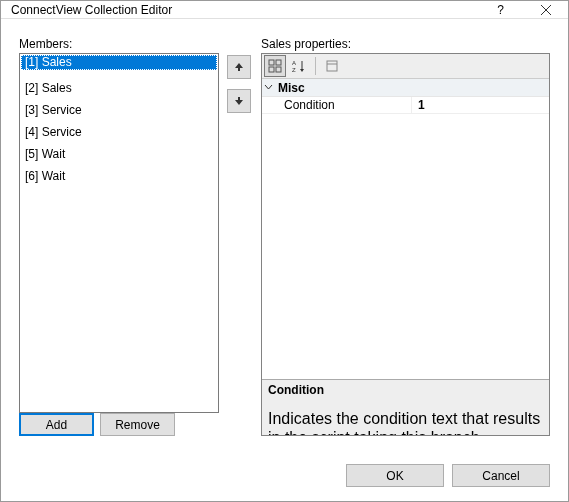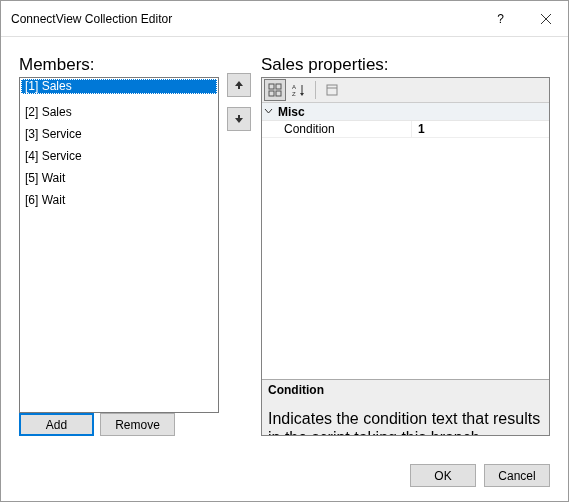--- a/index.html
+++ b/index.html
@@ -15,21 +15,21 @@
   }
   .window {
     width: 569px;
     height: 502px;
     border: 1px solid #999;
     background: #fff;
     display: flex;
     flex-direction: column;
   }
   .titlebar {
-    height: 36px;
+    height: 18px;
     display: flex;
     align-items: center;
     padding-left: 10px;
     border-bottom: 1px solid #e0e0e0;
     background: #fff;
   }
   .titlebar-title {
     flex: 1;
     font-size: 12px;
   }
@@ -70,21 +70,21 @@
     gap: 10px;
     padding-top: 18px;
   }
   .col-right {
     flex: 1;
     display: flex;
     flex-direction: column;
     min-width: 0;
   }
   .section-label {
-    font-size: 17px;
+    font-size: 12px;
     margin-bottom: 2px;
   }
   .listbox {
     flex: 1;
     border: 1px solid #7a7a7a;
     background: #fff;
     overflow: auto;
     padding: 1px;
   }
   .listbox-item {
@@ -112,21 +112,21 @@
     border: 1px solid #adadad;
     background: #e1e1e1;
     font-size: 12px;
     display: inline-flex;
     align-items: center;
     justify-content: center;
     cursor: default;
     user-select: none;
   }
   .btn.wide { width: 75px; }
-  .btn.wider { width: 66px; }
+  .btn.wider { width: 98px; }
   .btn.focus {
     border: 1px solid #0078d7;
     box-shadow: inset 0 0 0 1px #0078d7;
   }
   .arrow-btn {
     width: 24px;
     height: 24px;
     border: 1px solid #adadad;
     background: #e1e1e1;
     display: flex;

